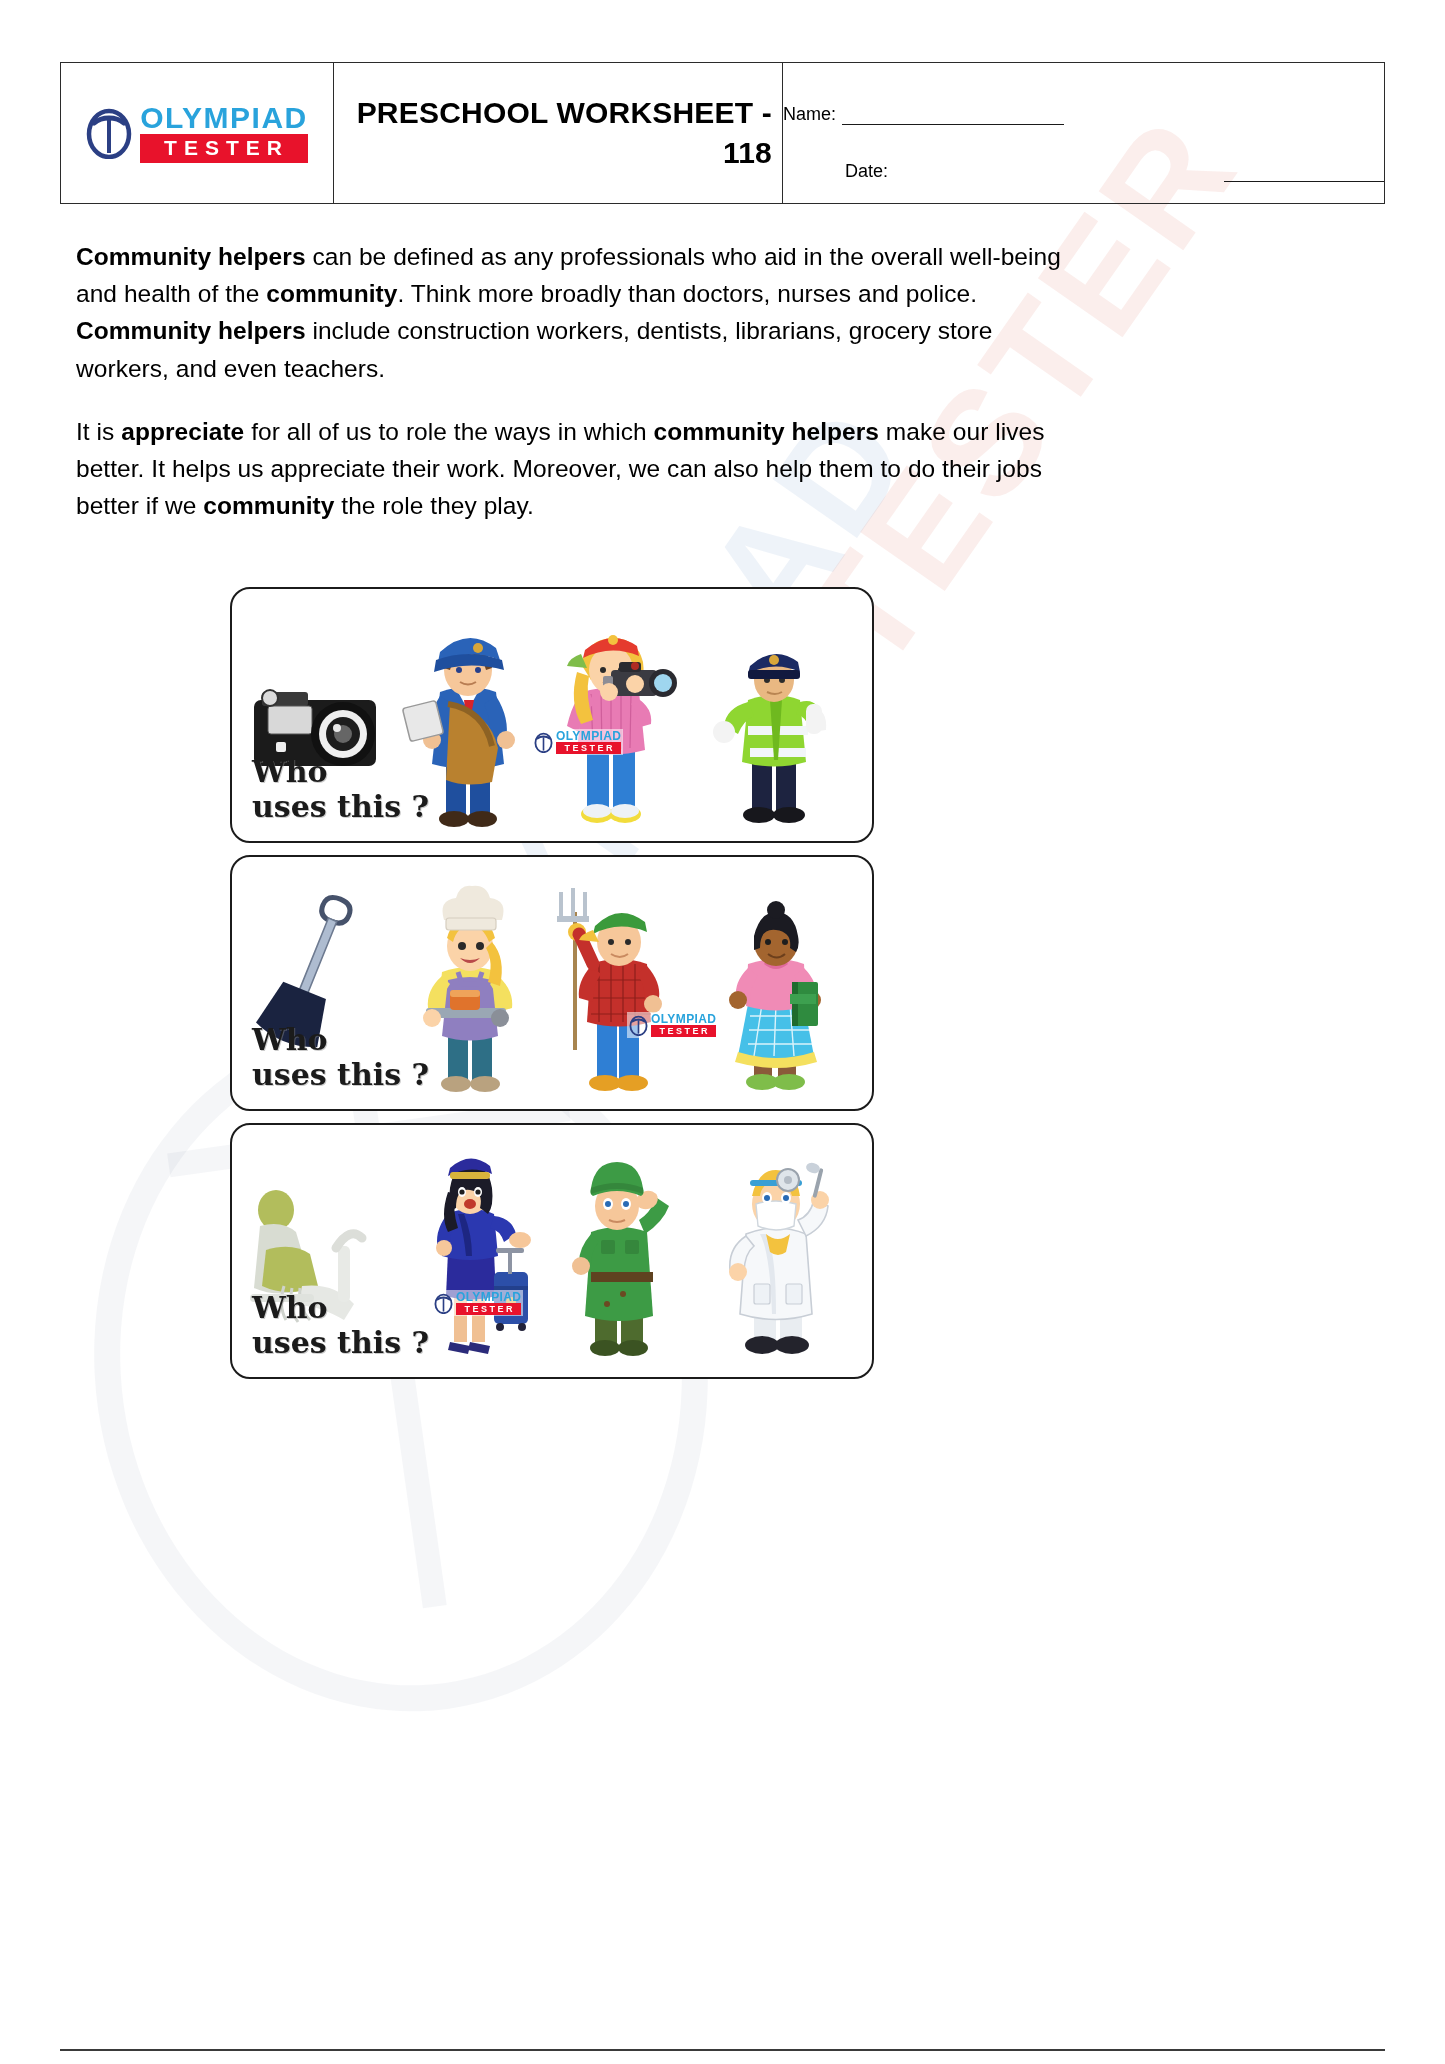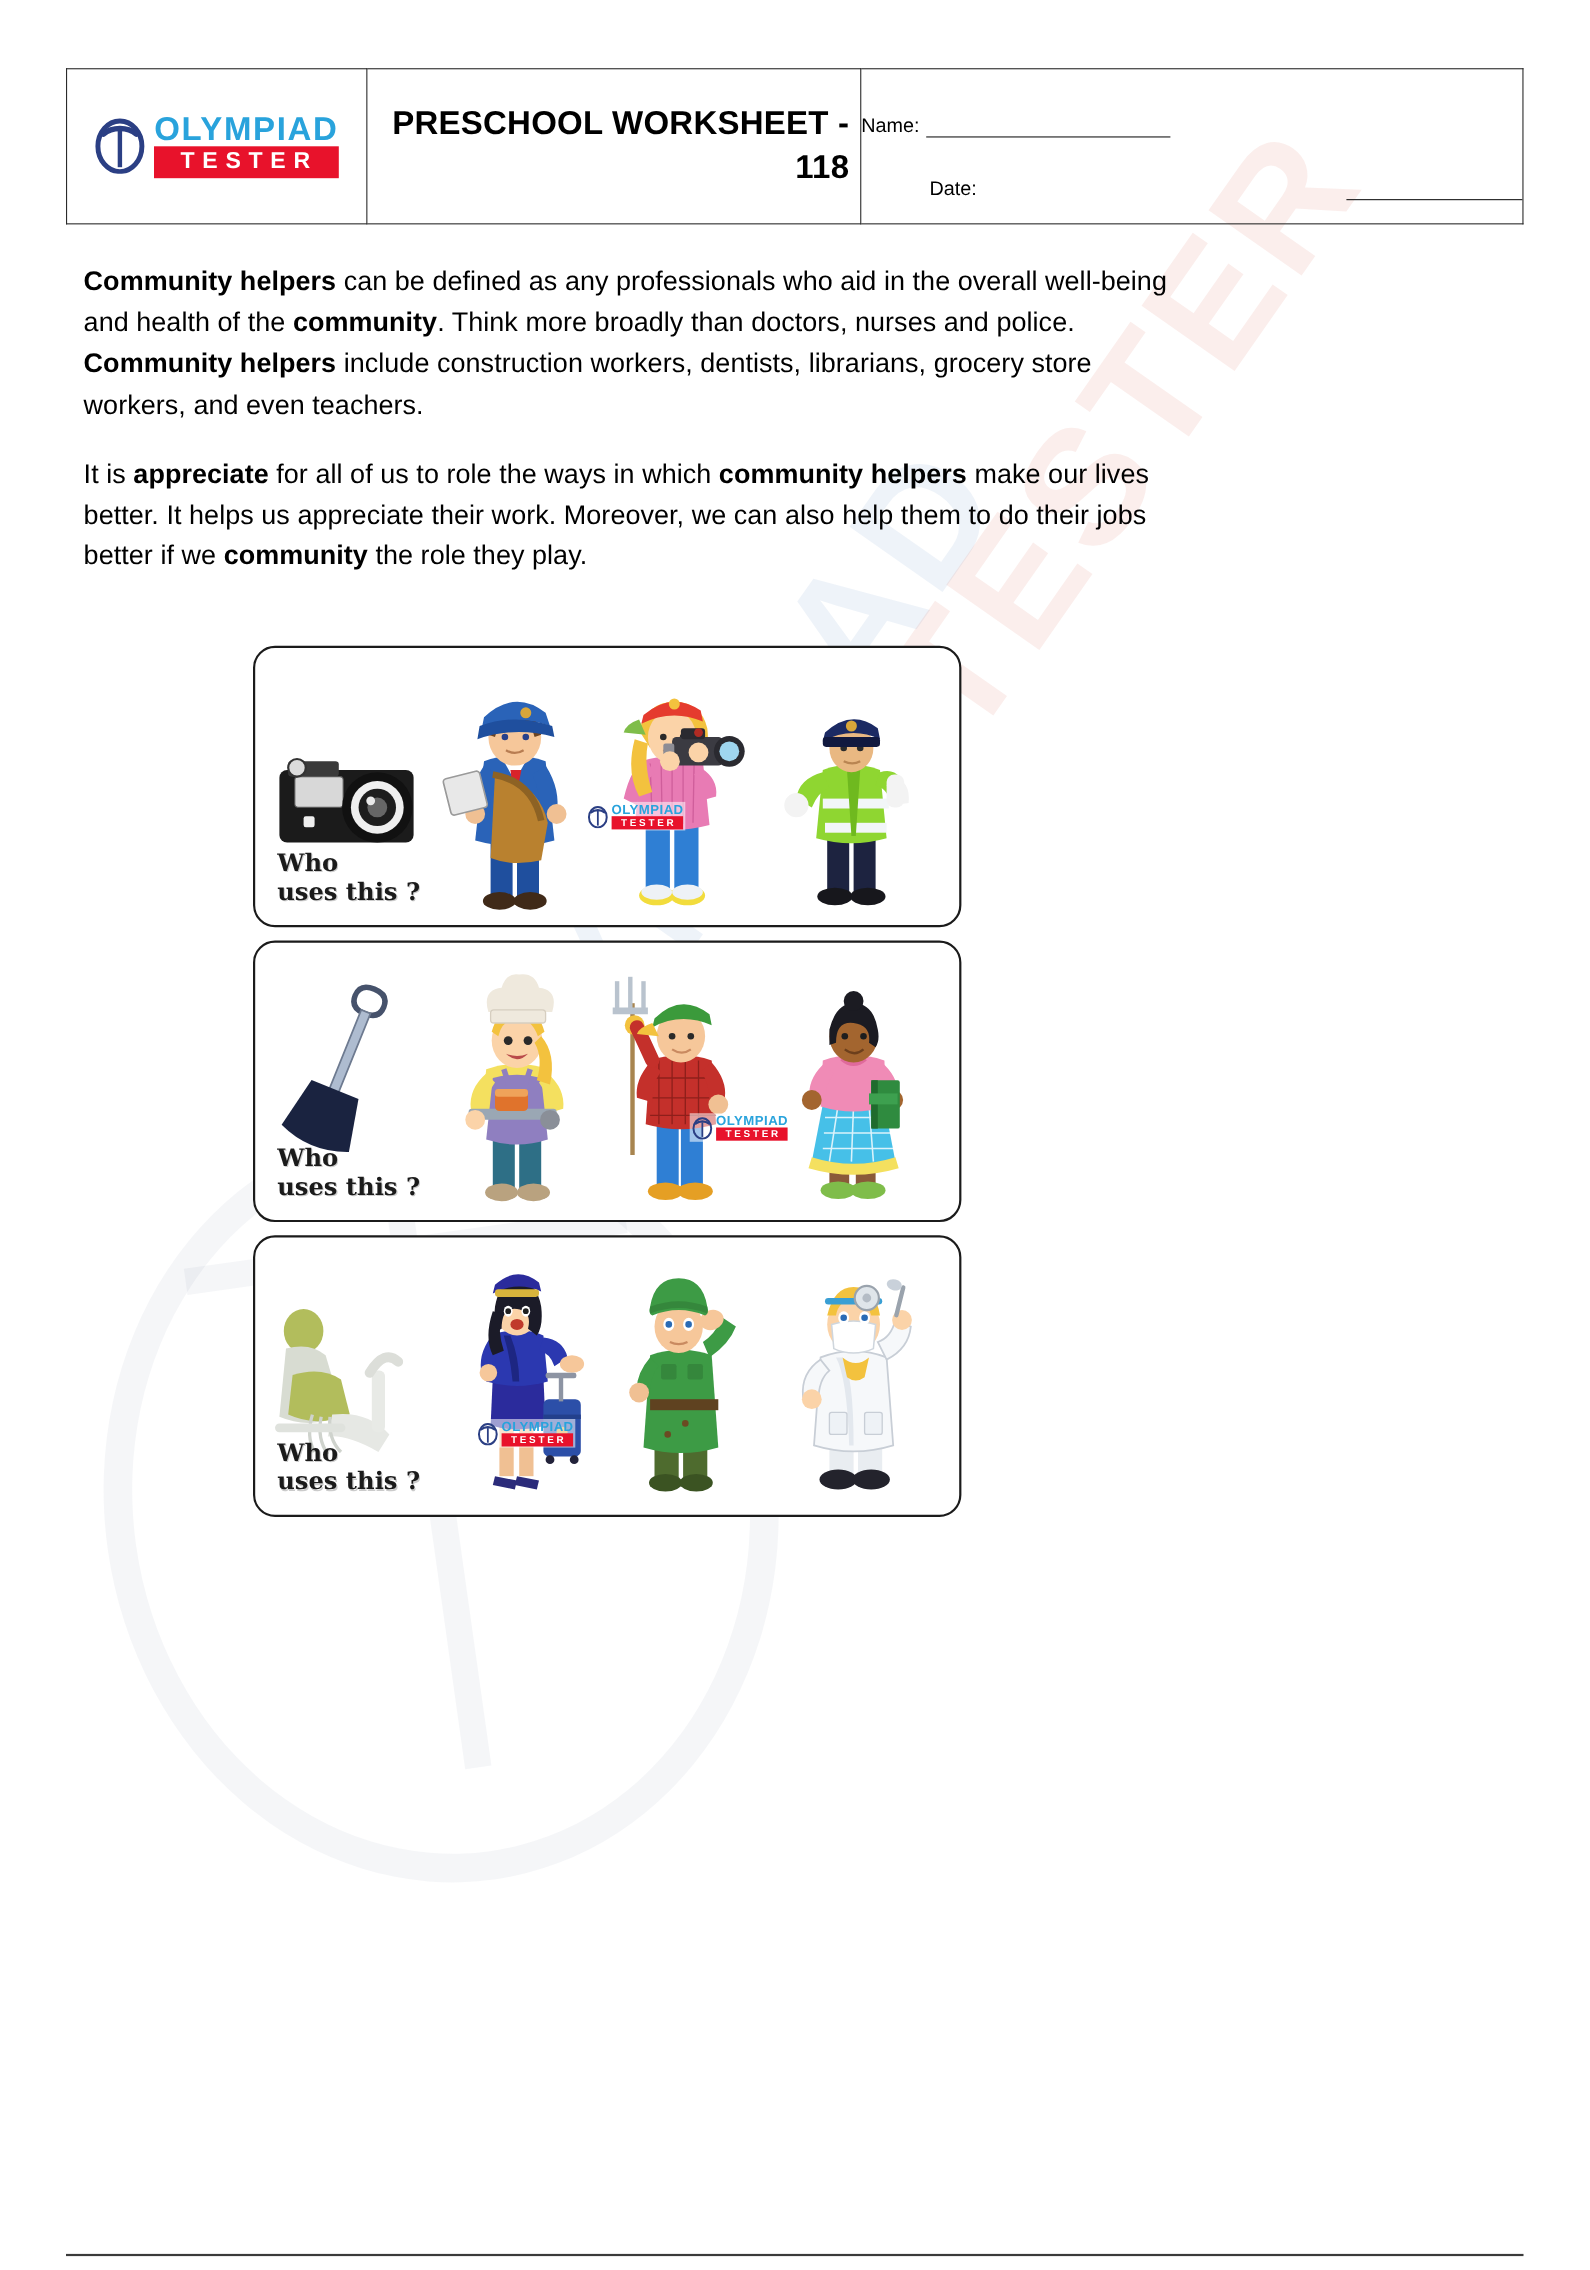--- a/index.html
+++ b/index.html
@@ -184,21 +184,21 @@
     background: #ffffff;
     margin-bottom: 12px;
     overflow: hidden;
   }
   .qprompt {
     position: absolute;
     left: 20px;
     bottom: 16px;
     font-family: "DejaVu Serif", serif;
     font-weight: bold;
-    font-size: 22px;
+    font-size: 30px;
     line-height: 1.18;
     color: #1b1b1b;
     text-shadow: 1px 1px 0 rgba(140,140,140,0.45);
     z-index: 5;
   }
   .qstage {
     position: absolute;
     inset: 0;
   }
   .slot {

